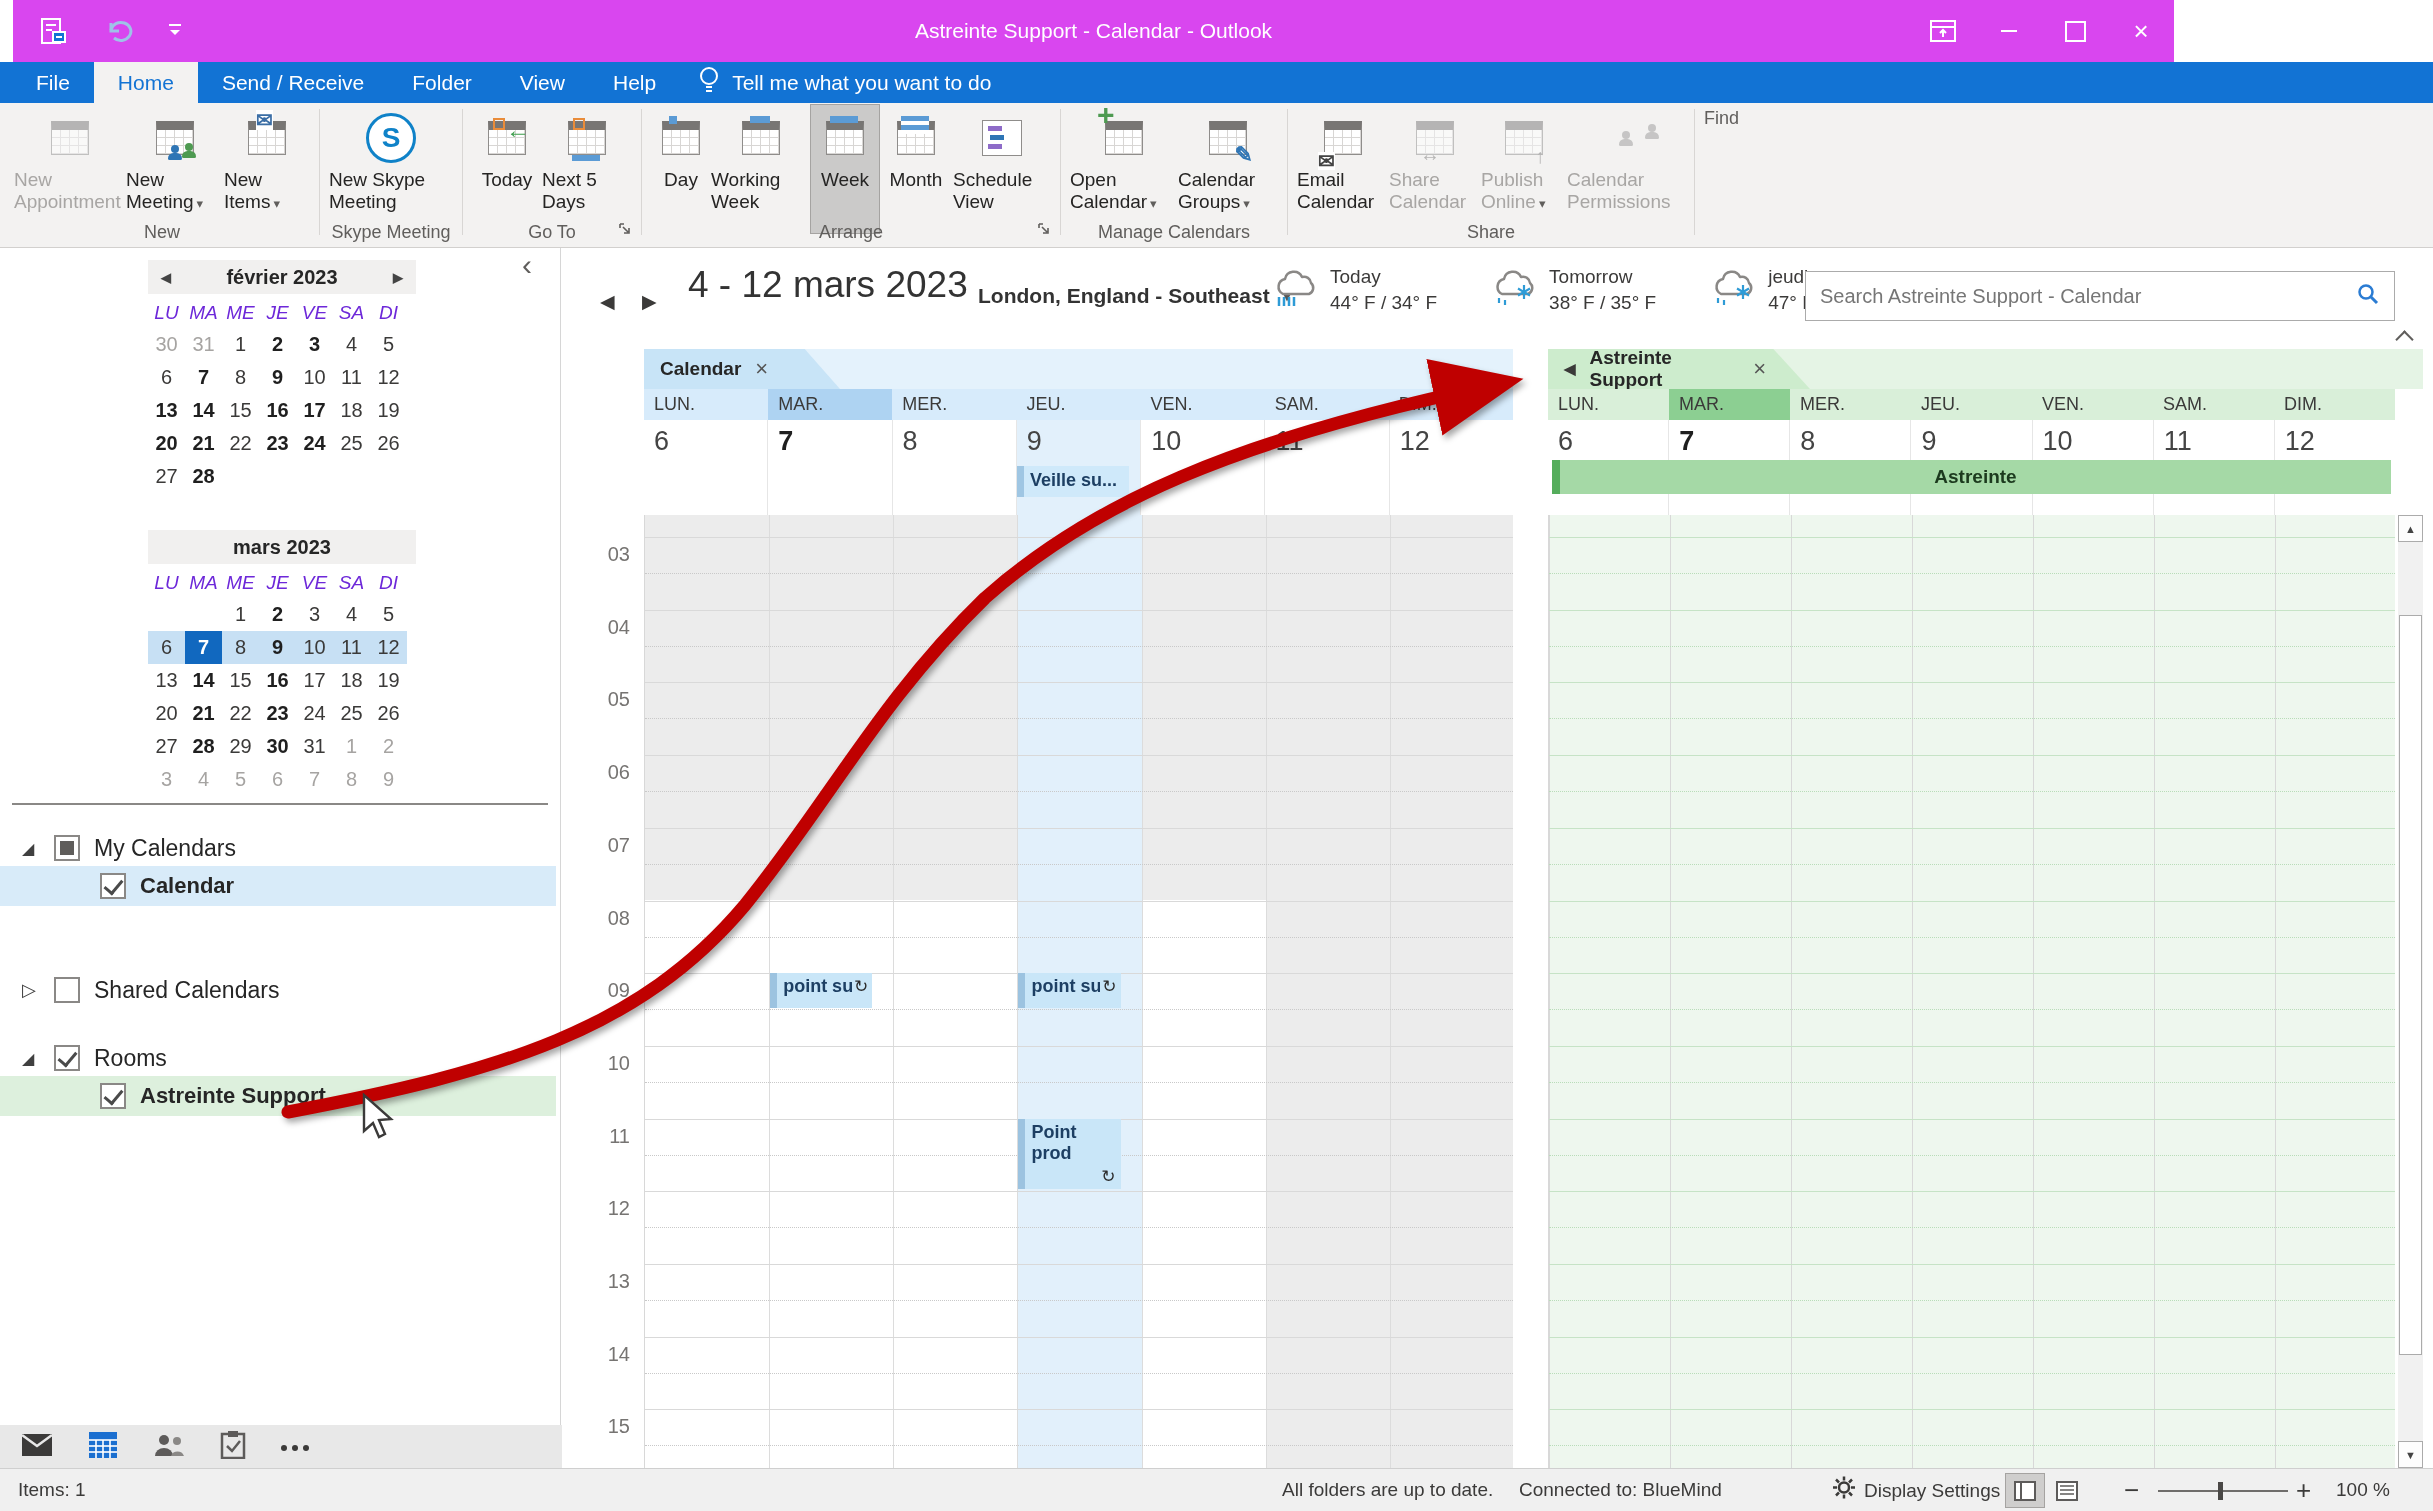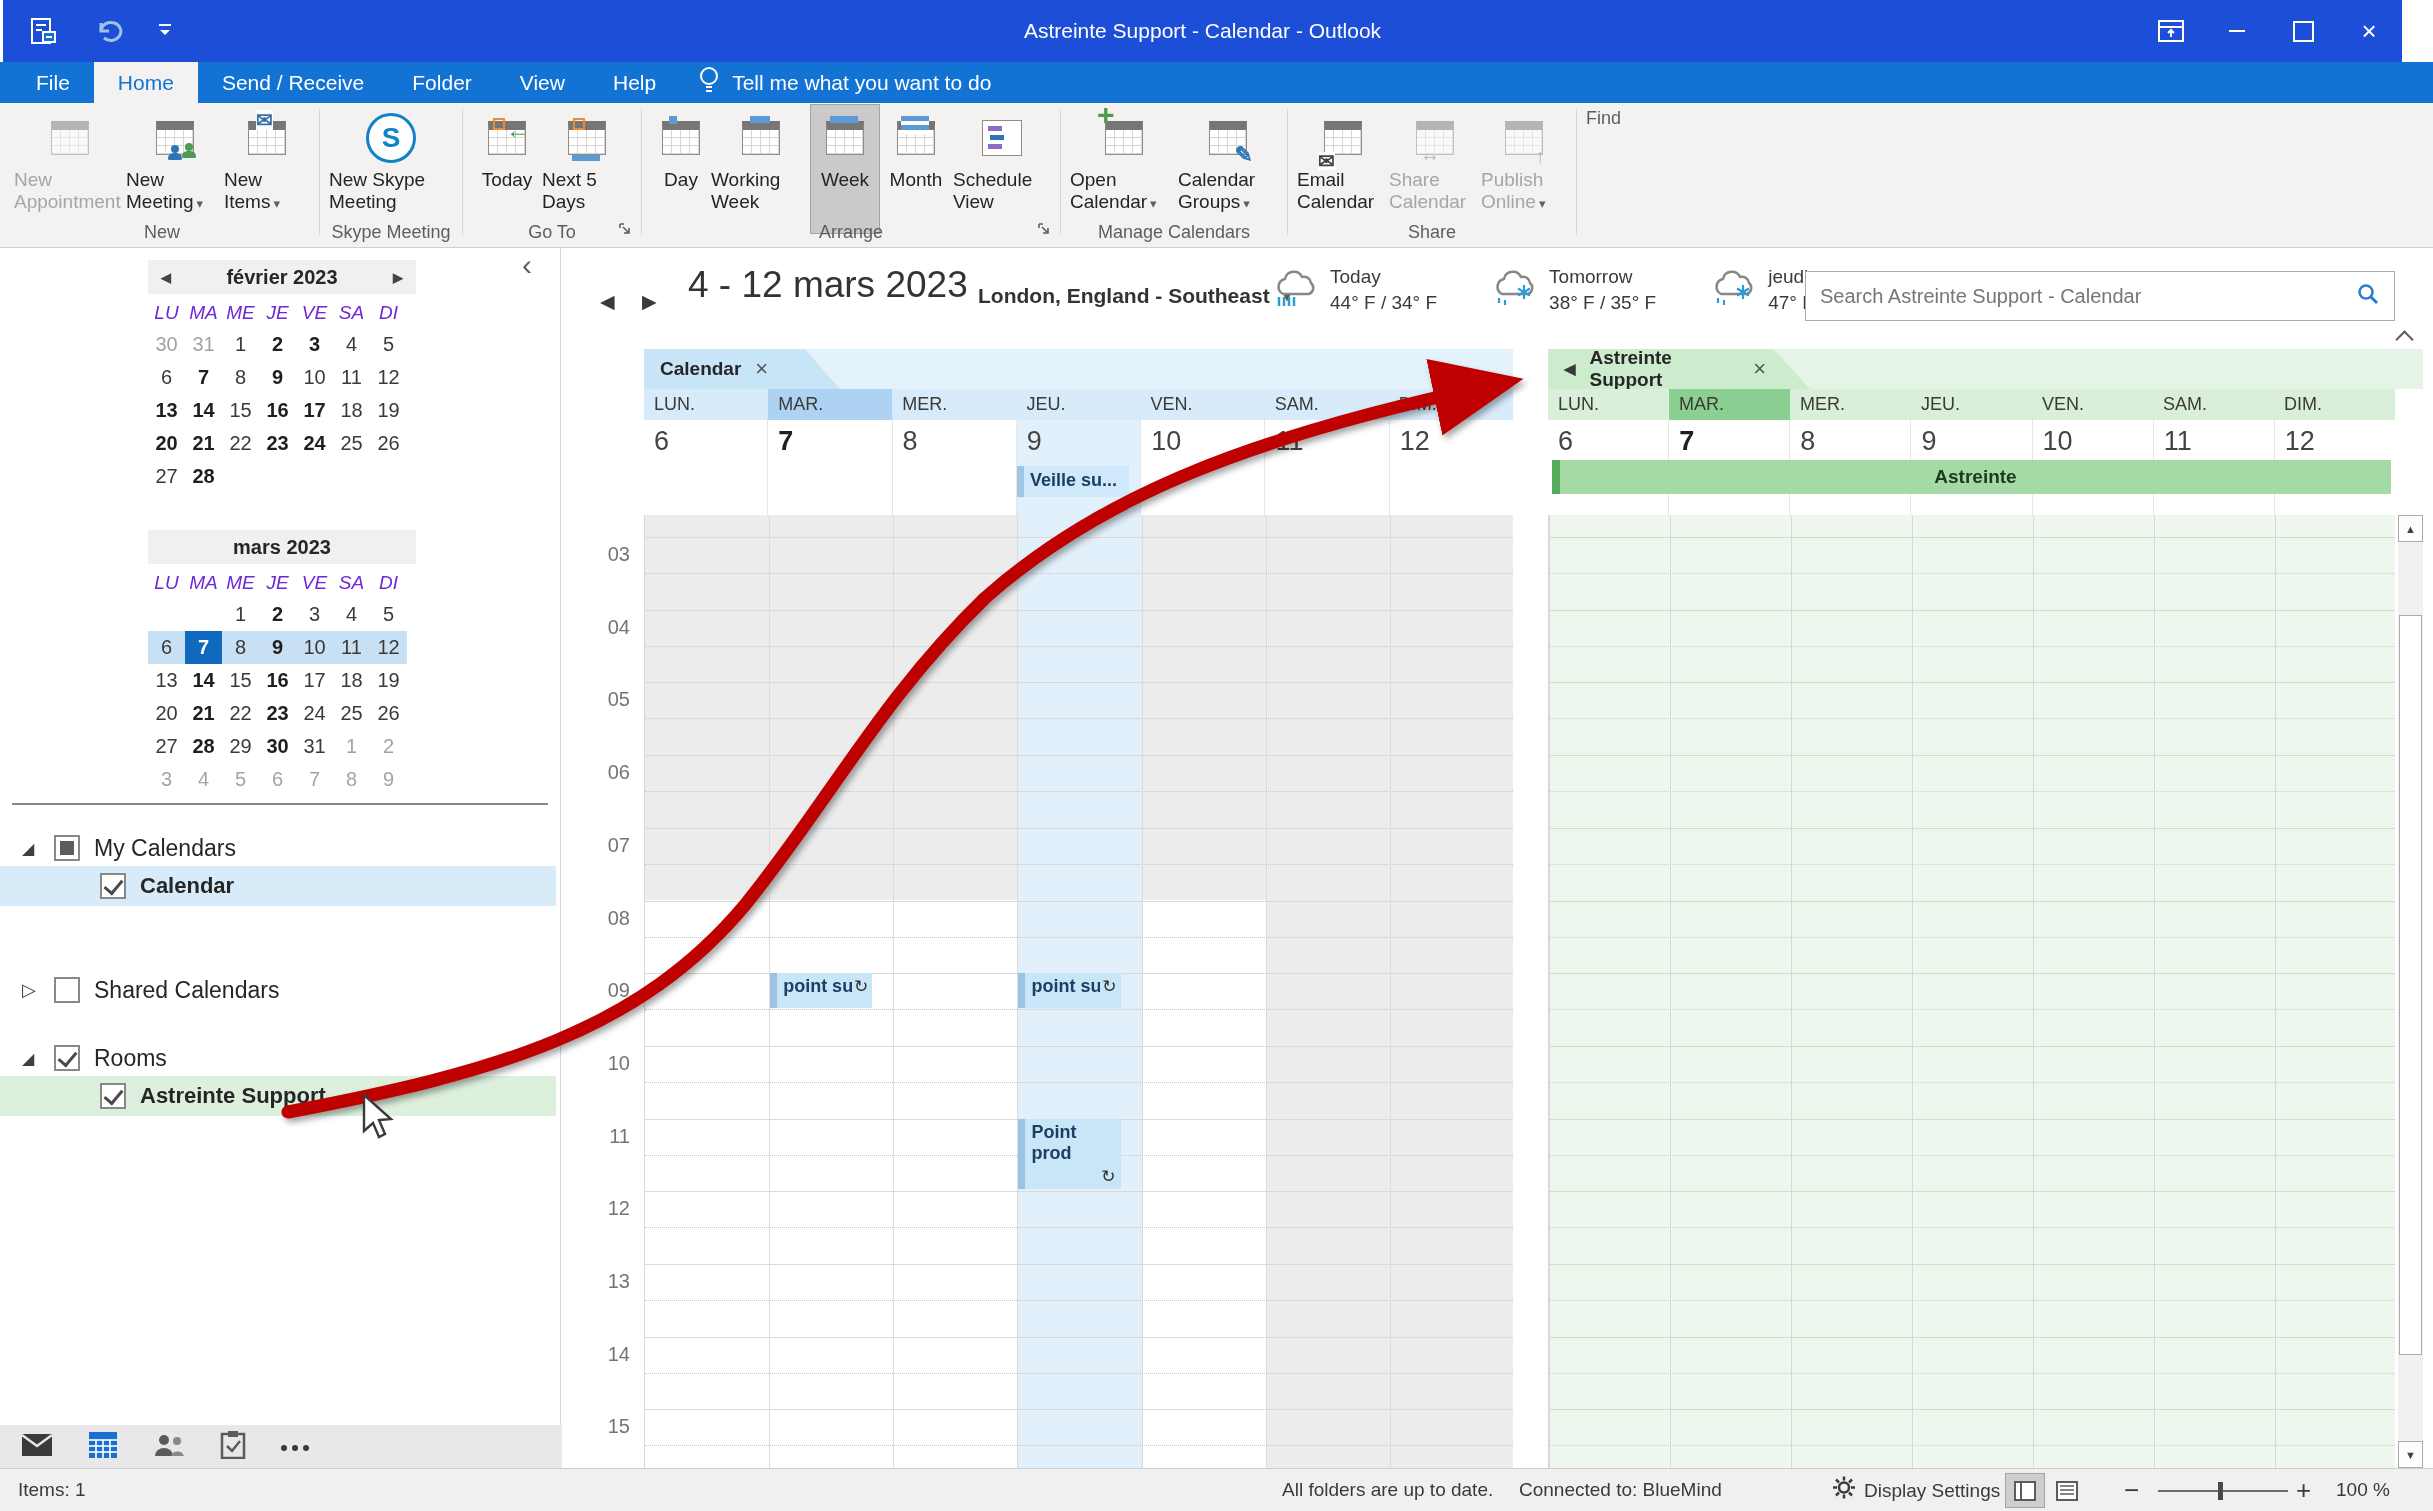--- a/index.html
+++ b/index.html
@@ -1,21 +1,21 @@
 <!DOCTYPE html>
 <html><head>
 <meta charset="utf-8">
 <style>
   html,body{margin:0;padding:0;}
   body{width:2433px;height:1511px;position:relative;overflow:hidden;background:#fff;
        font-family:"Liberation Sans",sans-serif;color:#252423;}
   [data-interactable]{box-sizing:border-box;}
 
   
-  .titlebar{position:absolute;left:3px;top:0;width:2399px;height:62px;background:#1d4ed8;color:#fff;}
+  .titlebar{position:absolute;left:13px;top:0;width:2161px;height:62px;background:#d946ef;color:#fff;}
   .qat{position:absolute;left:26px;top:12px;display:flex;align-items:center;gap:34px;height:38px;}
   .qat svg{display:block;}
   .win-title{position:absolute;left:0;right:0;top:0;height:62px;display:flex;align-items:center;justify-content:center;
              font-size:21px;color:#fff;}
   .winctl{position:absolute;right:0;top:0;height:62px;display:flex;align-items:center;}
   .winbtn{width:66px;height:62px;display:flex;align-items:center;justify-content:center;color:#fff;font-size:26px;}
   .winbtn .mini{display:block;width:16px;height:2px;background:#fff;}
   .winbtn .maxi{display:block;width:17px;height:17px;border:2px solid #fff;}
 
   
@@ -393,20 +393,27 @@
             <span class="ov" style="left:4px;bottom:0px;font-size:20px;color:#777;">↔</span>
           </div>
         <div class="rlabel"><span data-interactable="false">Share Calendar</span></div>
       </div>
       <div class="rbtn dis" style="width:86px;" data-interactable="false">
         <div class="ricon" data-interactable="false">
             <div class="icb"></div>
             <span class="ov" style="right:-2px;bottom:-2px;font-size:20px;color:#777;">↑</span>
           </div>
         <div class="rlabel"><span data-interactable="false">Publish Online</span><span class="car" data-interactable="false">▾</span></div>
+      </div>
+      <div class="rbtn dis" style="width:118px;" data-interactable="false">
+        <div class="ricon" data-interactable="false">
+          <span class="person p-gray" style="position:relative;display:inline-block;"></span>
+            <span class="person p-gray" style="left:26px;top:14px;"></span>
+        </div>
+        <div class="rlabel"><span data-interactable="false">Calendar Permissions</span></div>
       </div>
     </div>
     <div class="glrow">
         <span class="glabel" data-interactable="false">Share</span>
       </div>
   </div>
   <div class="rsep" data-interactable="false"></div>
 
   <div class="rgroup" data-interactable="false">
     <div class="glrow">

